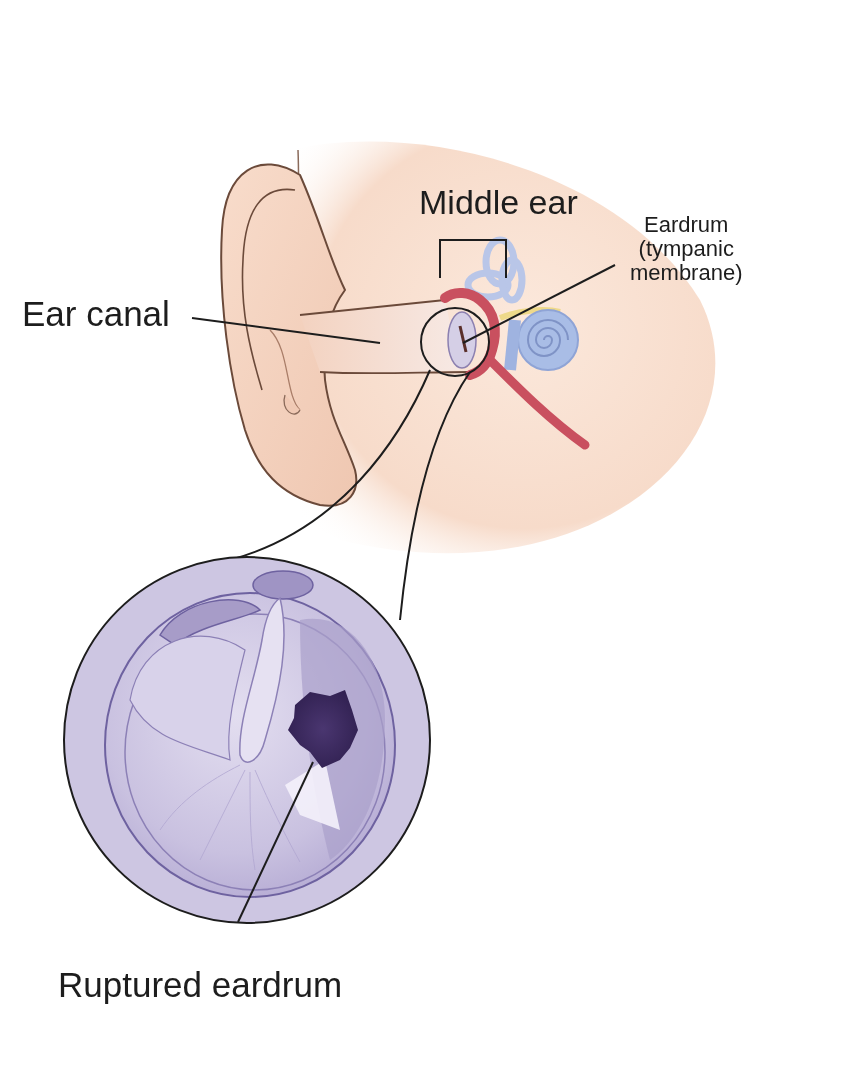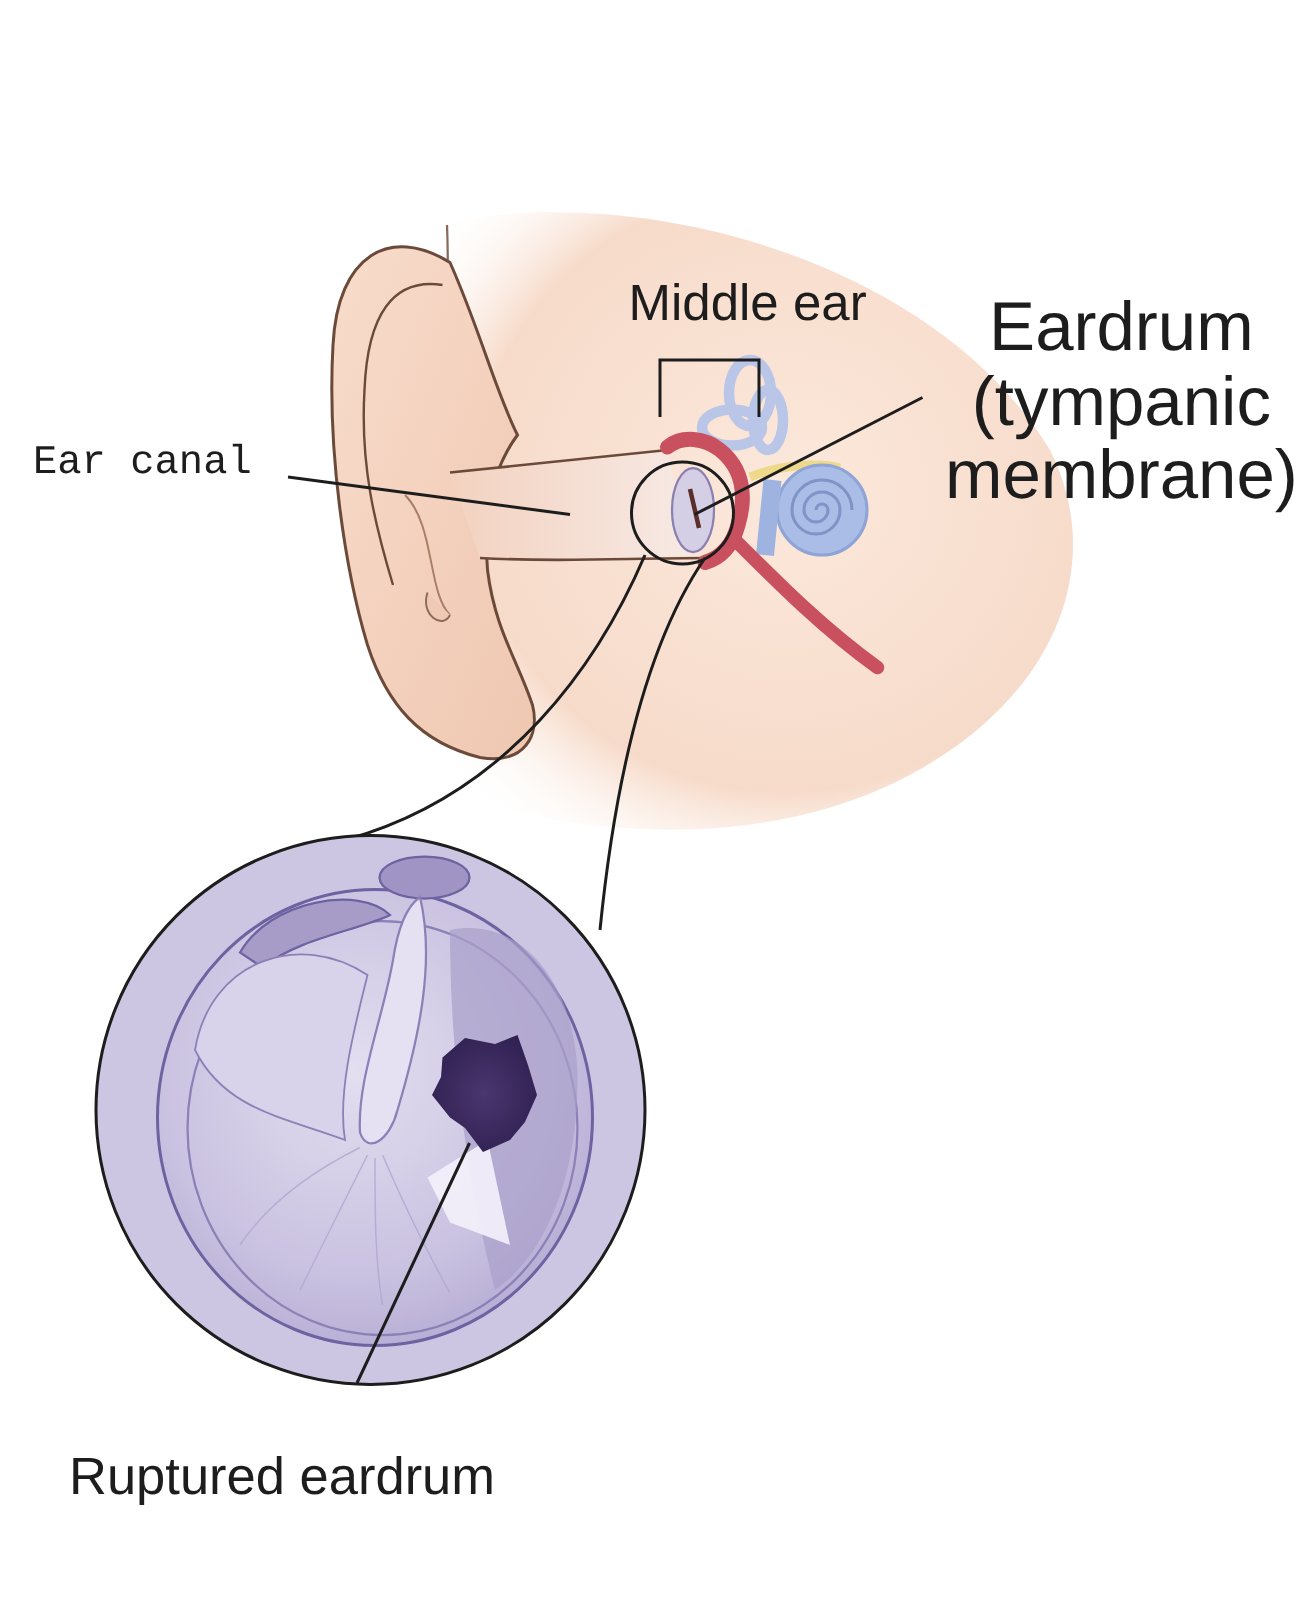--- a/index.html
+++ b/index.html
@@ -117,19 +117,19 @@
 
     <g stroke="#1d1d1d" stroke-width="2" fill="none">
       <path d="M 192 318 L 380 343"></path>
       <path d="M 440 278 L 440 240 L 506 240 L 506 278"></path>
       <path d="M 615 265 L 463 343"></path>
       <path d="M 313 762 L 238 922"></path>
     </g>
   </svg>
 
   <div class="label" style="left:381px; top:184px; font-size:34px;margin-left:38px;">Middle ear</div>
-  <div class="label multiline" style="left:630px; top:193px; font-size:46px;">Eardrum
+  <div class="label multiline" style="left:630px; top:213px; font-size:22px;">Eardrum
 (tympanic
 membrane)</div>
-  <div class="label" style="left:22px; top:295px; font-size:27px;font-family:Liberation Mono, monospace;">Ear canal</div>
-  <div class="label" style="left:46px; top:966px; font-size:35px;">Ruptured eardrum</div>
+  <div class="label" style="left:22px; top:295px; font-size:35px;">Ear canal</div>
+  <div class="label" style="left:58px; top:966px; font-size:35px;">Ruptured eardrum</div>
 
 </div>
 
 </body></html>

